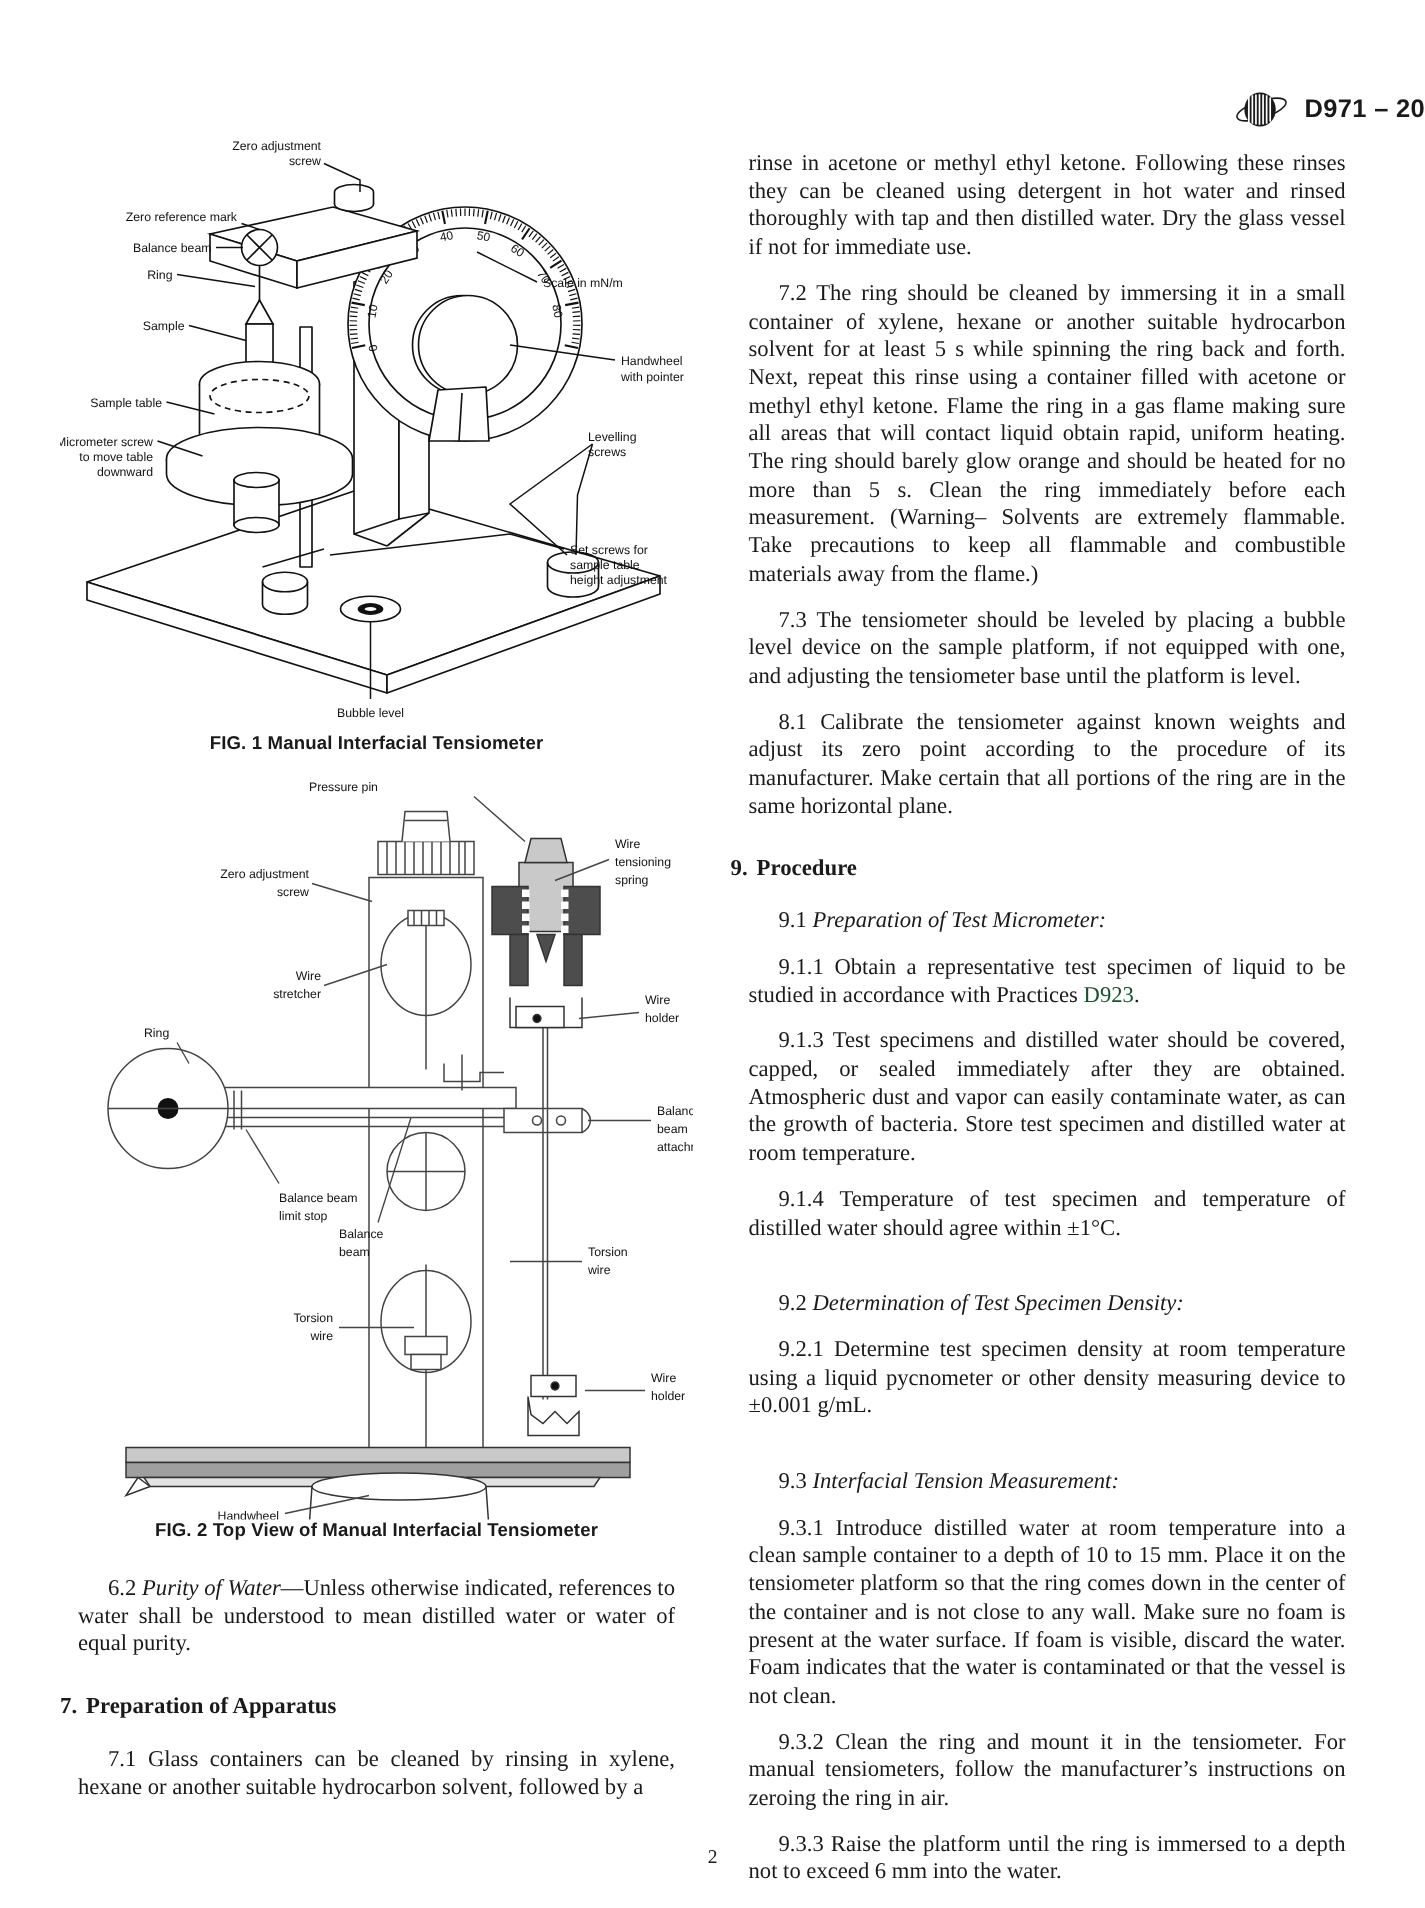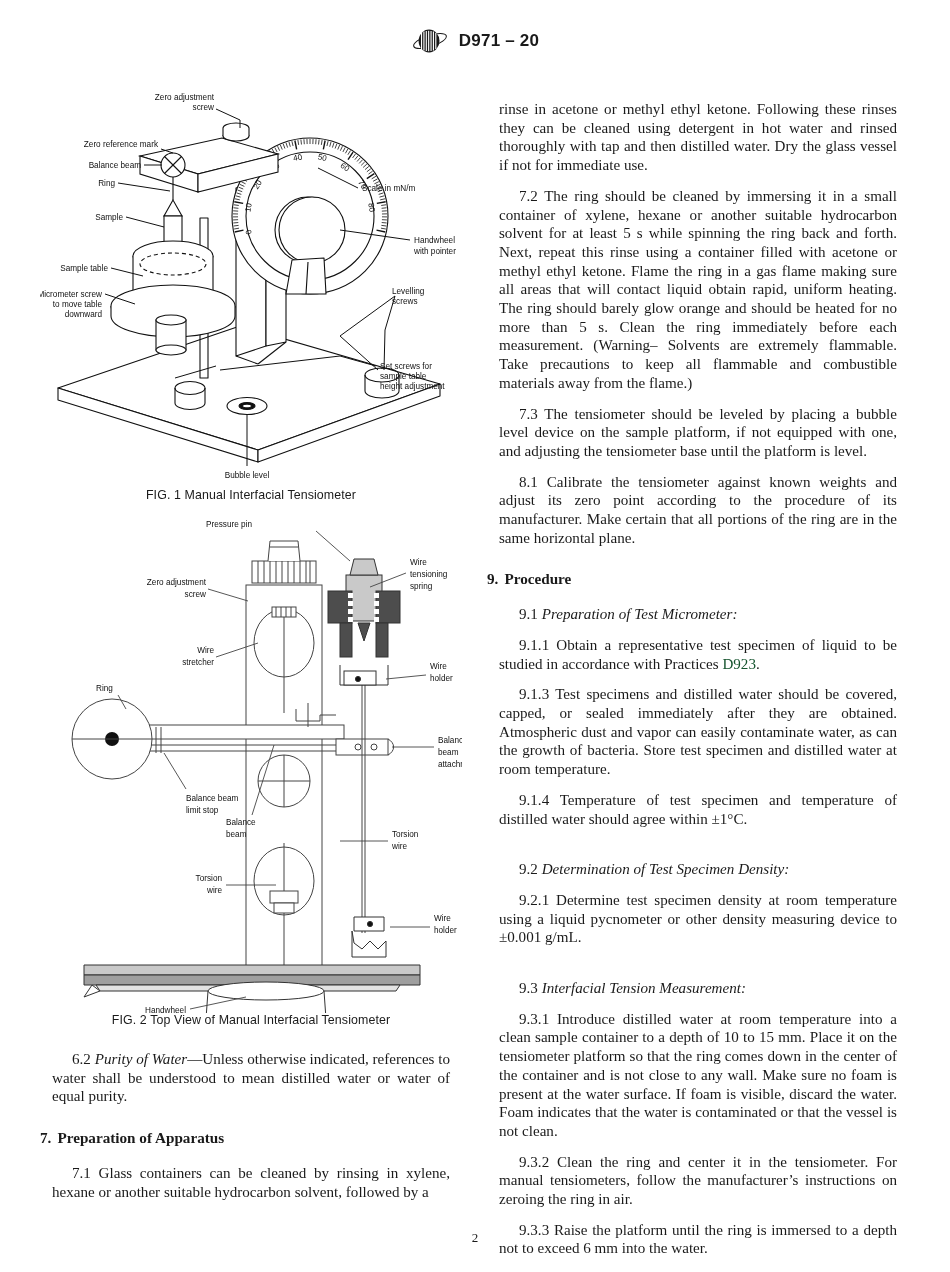--- a/index.html
+++ b/index.html
@@ -17,26 +17,26 @@
   }
 
   .page {
     position: absolute;
     inset: 0;
   }
 
   
   .header {
     position: absolute;
-    top: 28px;
+    top: 60px;
     left: 0;
     width: 950px;
     text-align: center;
     display: flex;
-    justify-content: center;
+    justify-content: flex-end;
     align-items: center;
     gap: 10px;
   }
   .astm-logo {
     width: 38px;
     height: 26px;
     display: block;
   }
   .doc-id {
     font-family: "Liberation Sans", "DejaVu Sans", sans-serif;
@@ -79,21 +79,21 @@
   .bold { font-weight: normal; }
   .link { color: #14532d; }
 
   .gap-s { height: 8px; }
   .gap-m { height: 11px; }
 
   
   .figure { position: relative; }
   .fig-caption {
     font-family: "Liberation Sans", "DejaVu Sans", sans-serif;
-    font-weight: normal;
+    font-weight: bold;
     font-size: 12.4px;
     text-align: center;
     letter-spacing: 0.1px;
   }
   .fig-svg { display: block; }
 
   
   .page-number {
     position: absolute;
     bottom: 26px;
@@ -545,21 +545,21 @@
     <p class="body"><span>9.2</span> <span class="ital">Determination of Test Specimen Density:</span></p>
 
     <p class="body"><span>9.2.1</span> <span>Determine test specimen density at room temperature using a liquid pycnometer or other density measuring device to ±0.001 g/mL.</span></p>
 
     <div class="gap-s"></div>
 
     <p class="body"><span>9.3</span> <span class="ital">Interfacial Tension Measurement:</span></p>
 
     <p class="body"><span>9.3.1</span> <span>Introduce distilled water at room temperature into a clean sample container to a depth of 10 to 15 mm. Place it on the tensiometer platform so that the ring comes down in the center of the container and is not close to any wall. Make sure no foam is present at the water surface. If foam is visible, discard the water. Foam indicates that the water is contaminated or that the vessel is not clean.</span></p>
 
-    <p class="body"><span>9.3.2</span> <span>Clean the ring and center it in the tensiometer. For manual tensiometers, follow the manufacturer’s instructions on zeroing the ring in air.</span></p>
+    <p class="body"><span>9.3.2</span> <span>Clean the ring and mount it in the tensiometer. For manual tensiometers, follow the manufacturer’s instructions on zeroing the ring in air.</span></p>
 
     <p class="body"><span>9.3.3</span> <span>Raise the platform until the ring is immersed to a depth not to exceed 6 mm into the water.</span></p>
 
     <p class="body"><span>9.3.4</span> <span>For manual tensiometers, slowly lower the platform and follow the manufacturer’s instructions on how to adjust the</span></p>
   </div>
 
   <div class="page-number">2</div>
 </div>
 
 </body></html>

